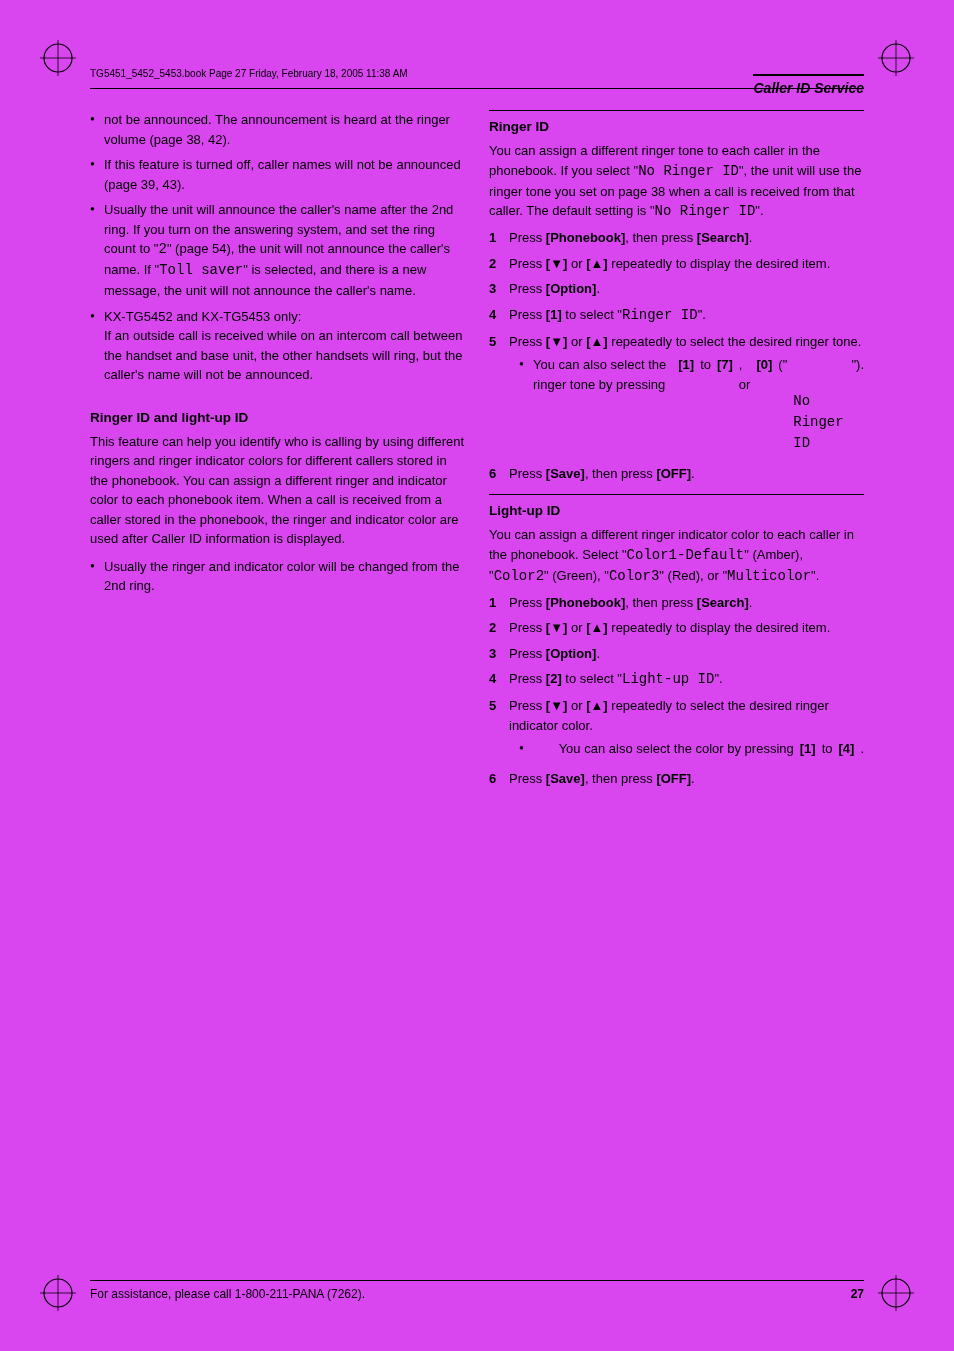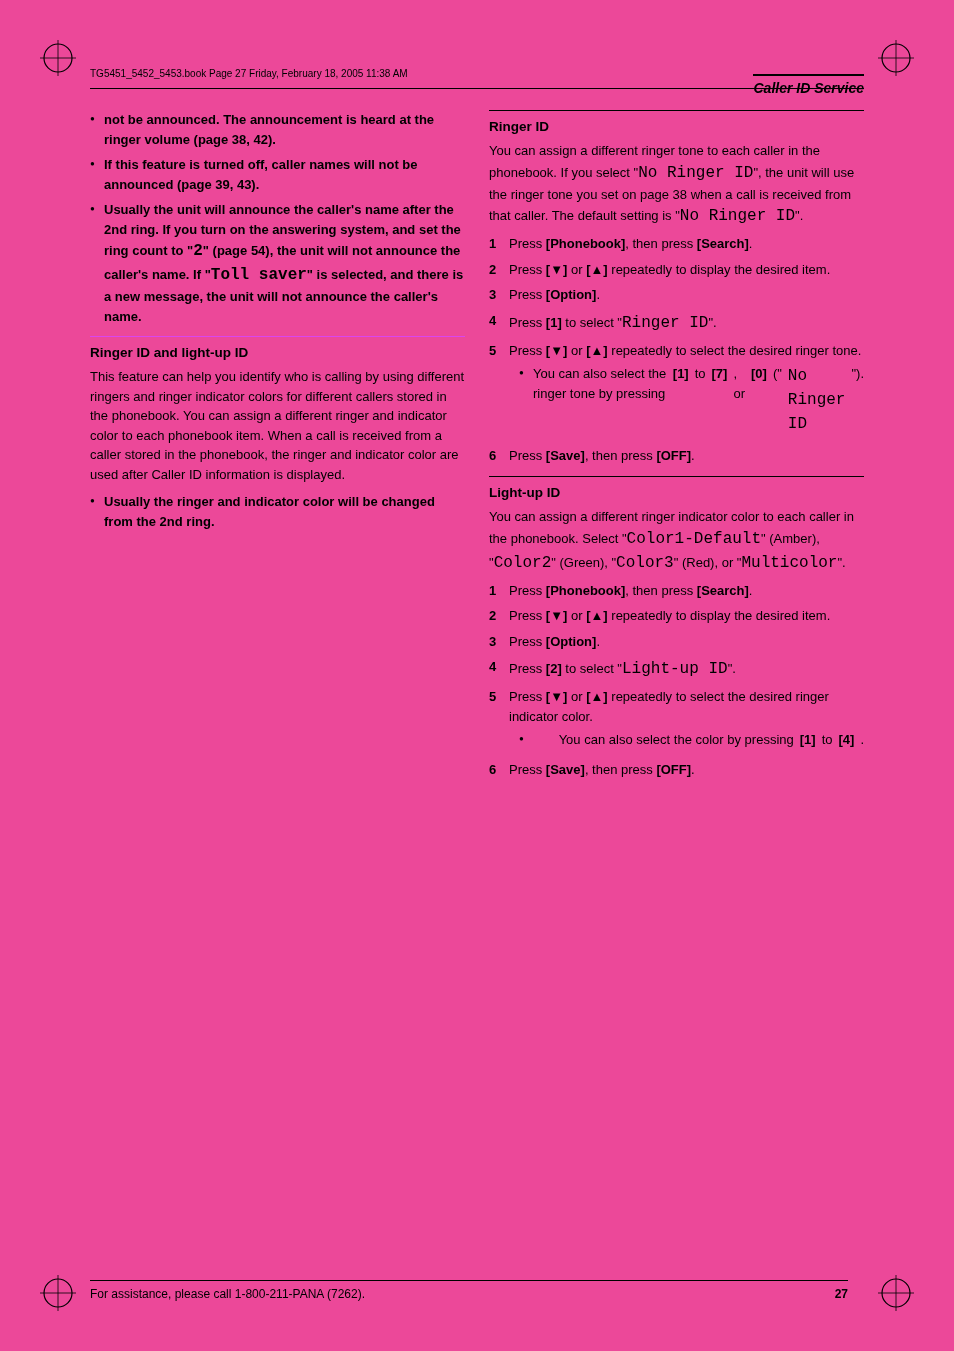--- a/index.html
+++ b/index.html
@@ -11,21 +11,21 @@
       font-size: 13.5px;
       color: #000;
       position: relative;
       overflow: hidden;
     }
 
     .page {
       width: 954px;
       height: 1351px;
       position: relative;
-      background: #ec4899;
+      background: #d946ef;
     }
 
     
     .corner-mark {
       position: absolute;
       width: 36px;
       height: 36px;
     }
     .corner-mark svg {
       width: 36px;
@@ -89,39 +89,38 @@
     .col-right {
       flex: 1;
       font-size: 13px;
       line-height: 1.5;
     }
 
     .bullet-list {
       list-style: none;
       padding: 0;
       margin: 0 0 10px 0;
-      font-weight: bold;
     }
     .bullet-list li {
       padding-left: 14px;
       position: relative;
       margin-bottom: 6px;
     }
     .bullet-list li::before {
       content: '●';
       position: absolute;
       left: 0;
       font-size: 8px;
       top: 3px;
     }
 
     .section-heading {
       font-size: 13.5px;
       font-weight: bold;
-      border-top: 1px solid #d946ef;
+      border-top: 7px solid #d946ef;
       padding-top: 6px;
       margin-top: 10px;
       margin-bottom: 4px;
     }
 
     .section-heading-right {
       font-size: 13.5px;
       font-weight: bold;
       border-top: 1px solid #000;
       padding-top: 6px;
@@ -145,21 +144,22 @@
     .step-num {
       font-weight: bold;
       min-width: 14px;
     }
     .step-content {
       flex: 1;
     }
 
     code, .mono {
       font-family: 'Courier New', monospace;
-      font-size: 16px;
+      font-size: 14px;
+      margin-top: 36px;
     }
 
     .sub-bullet {
       list-style: none;
       padding: 0;
       margin: 4px 0 4px 10px;
     }
     .sub-bullet li {
       padding-left: 14px;
       position: relative;
@@ -176,21 +176,21 @@
 
     .intro-text {
       margin-bottom: 6px;
     }
 
     
     .footer {
       position: absolute;
       bottom: 50px;
       left: 90px;
-      right: 106px;
+      right: 90px;
       border-top: 1px solid #000;
       padding-top: 6px;
       display: flex;
       justify-content: space-between;
       align-items: center;
       font-size: 12px;
     }
 
     
     
@@ -241,20 +241,21 @@
   <div class="page-title">Caller ID Service</div>
 
   <div class="content">
 
     <div class="col-left">
 
       <ul class="bullet-list">
         <li>not be announced. The announcement is heard at the ringer volume (page 38, 42).</li>
         <li>If this feature is turned off, caller names will not be announced (page 39, 43).</li>
         <li>Usually the unit will announce the caller's name after the 2nd ring. If you turn on the answering system, and set the ring count to "<code>2</code>" (page 54), the unit will not announce the caller's name. If "<code>Toll saver</code>" is selected, and there is a new message, the unit will not announce the caller's name.</li>
+        <li>KX-TG5452 and KX-TG5453 only:<br>If an outside call is received while on an intercom call between the handset and base unit, the other handsets will ring, but the caller's name will not be announced.</li>
       </ul>
 
       <div class="section-heading">Ringer ID and light-up ID</div>
 
       <p class="section-intro">This feature can help you identify who is calling by using different ringers and ringer indicator colors for different callers stored in the phonebook. You can assign a different ringer and indicator color to each phonebook item. When a call is received from a caller stored in the phonebook, the ringer and indicator color are used after Caller ID information is displayed.</p>
 
       <ul class="bullet-list">
         <li>Usually the ringer and indicator color will be changed from the 2nd ring.</li>
       </ul>
 

